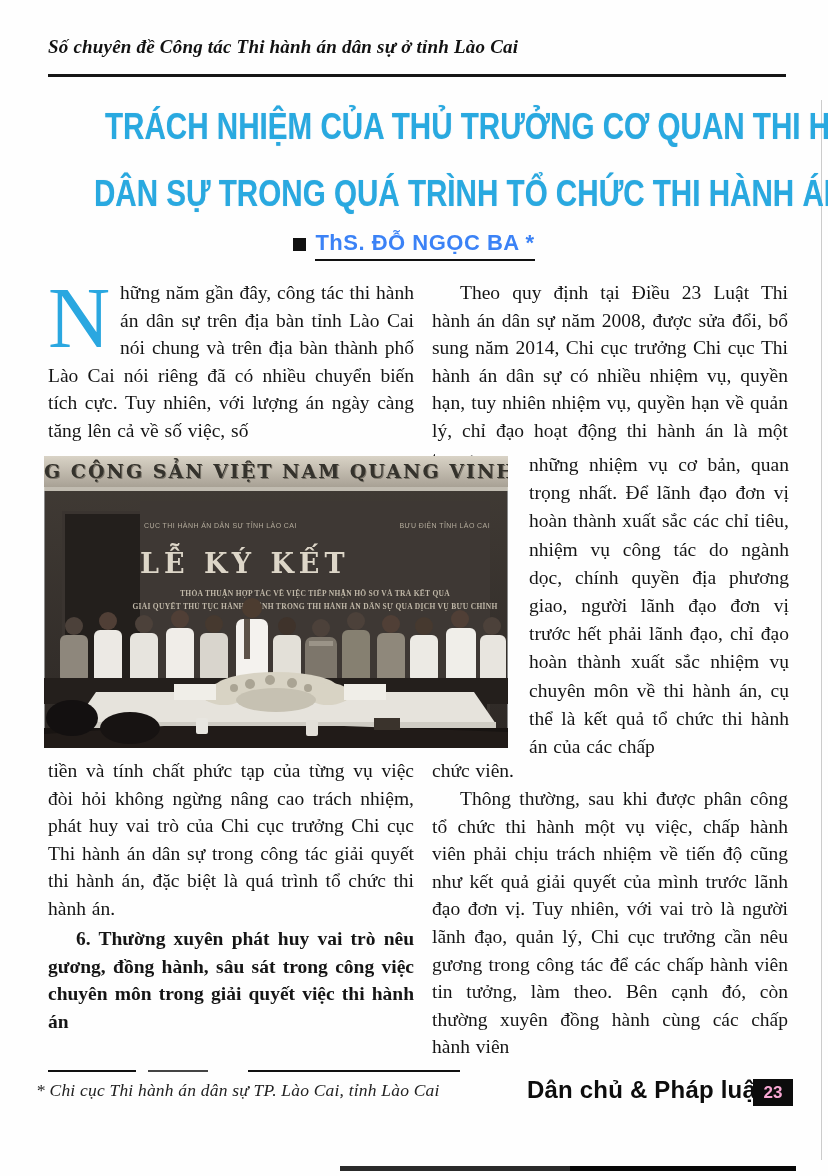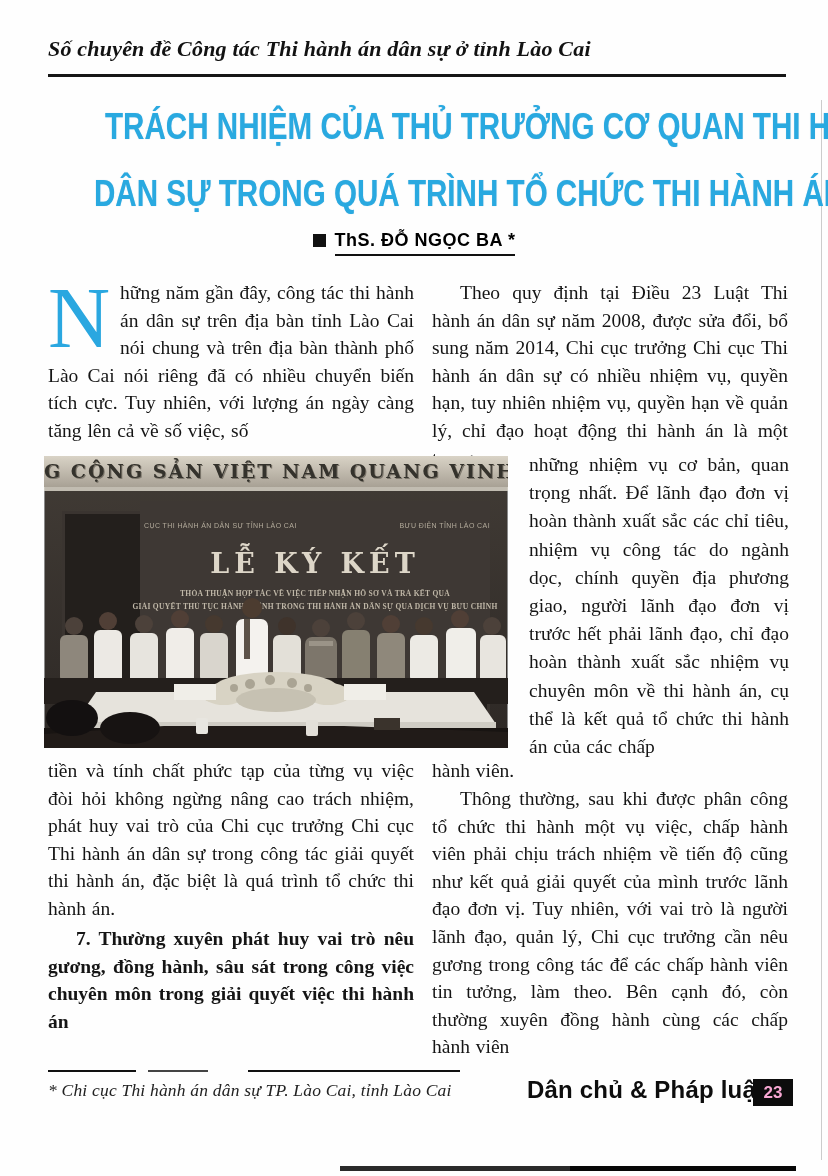--- a/index.html
+++ b/index.html
@@ -2,35 +2,35 @@
 <html><head>
 <meta charset="utf-8">
 <style>
   html,body{margin:0;padding:0;background:#ffffff;}
   #page{
     position:relative;width:828px;height:1176px;background:#fefefe;overflow:hidden;
     font-family:"Liberation Serif", serif;color:#1a1a1a;
   }
   
   .hdr-text{
-    position:absolute;left:48px;top:36px;font-size:22px;font-weight:bold;font-style:italic;
+    position:absolute;left:48px;top:36px;font-size:19px;font-weight:bold;font-style:italic;
     color:#121212;letter-spacing:.2px;
   }
   .hdr-rule{position:absolute;left:48px;top:74px;width:738px;height:3px;background:#161616;}
   .edge-line{position:absolute;left:821px;top:100px;width:1px;height:1060px;background:#cccccc;}
   
   .title-wrap{position:absolute;left:0;top:97px;width:828px;text-align:center;line-height:60px;}
   .title-line{
     display:inline-block;transform:scaleX(0.80);transform-origin:50% 50%;white-space:nowrap;
     font-family:"Liberation Sans", sans-serif;font-weight:bold;font-size:37px;
     letter-spacing:0px;color:#29a9e0;text-shadow:0 0 1px rgba(20,120,180,.35);
   }
   
   .author{position:absolute;left:0;top:230px;width:828px;text-align:center;
-    font-family:"Liberation Sans", sans-serif;font-weight:bold;font-size:18px;color:#000000;}
+    font-family:"Liberation Sans", sans-serif;font-weight:bold;font-size:22px;color:#3b82f6;}
   .author .sq{display:inline-block;width:13px;height:13px;background:#111;margin-right:9px;vertical-align:-1px;}
   .author .nm{border-bottom:2px solid #111;padding-bottom:4px;letter-spacing:.5px;}
   
   .para{
     position:absolute;text-align:justify;font-size:19.5px;line-height:27.6px;color:#151515;
     word-spacing:1px;
   }
   .indent{text-indent:28px;}
   .bold{font-weight:bold;}
   .dropcap{
@@ -47,29 +47,29 @@
     background:linear-gradient(#d9d3c6,#a8a195);
     font-family:"DejaVu Serif", serif;font-weight:bold;font-size:19px;letter-spacing:2px;
     color:#34322c;white-space:nowrap;text-align:center;line-height:31px;
     text-shadow:1px 1px 0 #7d776c;
   }
   .ph-strip{position:absolute;left:0;top:31px;width:464px;height:4px;background:#d8d3c8;opacity:.85;}
   .ph-door{position:absolute;top:55px;width:92px;height:237px;background:#231f1c;box-shadow:0 0 0 3px #3a3430 inset;}
   .ph-backdrop{position:absolute;left:96px;top:45px;width:350px;height:200px;background:#3e3834;}
   .ph-orgs{position:absolute;left:100px;top:66px;width:346px;display:flex;justify-content:space-between;
     font-family:"Liberation Sans", sans-serif;font-size:7px;color:#b3ab9b;letter-spacing:.4px;white-space:nowrap;}
-  .ph-title{position:absolute;left:96px;top:92px;width:350px;text-align:center;
+  .ph-title{position:absolute;left:96px;top:92px;width:350px;text-align:left;
     font-family:"DejaVu Serif", serif;font-weight:bold;font-size:27px;letter-spacing:5px;color:#ddd6c8;}
   .ph-sub{position:absolute;left:76px;width:390px;text-align:center;
     font-family:Liberation Serif, serif;font-weight:bold;font-size:7.5px;color:#c0b8a8;letter-spacing:.3px;white-space:nowrap;overflow:hidden;}
   .ph-people{position:absolute;left:0;top:0;width:464px;height:292px;}
   
   .foot-rule{position:absolute;left:48px;top:1070px;width:412px;height:2px;
     background:linear-gradient(90deg,#111 0 88px,transparent 88px 100px,#444 100px 160px,transparent 160px 200px,#111 200px 412px);}
-  .footnote{position:absolute;left:48px;top:1080px;font-size:17.5px;font-style:italic;color:#222;letter-spacing:.2px;}
+  .footnote{position:absolute;left:36px;top:1080px;font-size:17.5px;font-style:italic;color:#222;letter-spacing:.2px;}
   .journal{position:absolute;left:527px;top:1076px;font-family:"Liberation Sans", sans-serif;
     font-weight:bold;font-size:24px;color:#0d0d0d;letter-spacing:.2px;}
   .pagenum{position:absolute;left:753px;top:1079px;width:40px;height:27px;background:#0c0c0c;
     color:#f9a8d4;font-family:"Liberation Sans", sans-serif;font-weight:bold;font-size:17px;
     text-align:center;line-height:27px;}
   .bottom-bar{position:absolute;left:340px;top:1166px;width:456px;height:5px;
     background:linear-gradient(90deg,#2a2a2a 0 230px,#070707 230px 456px);}
 </style>
 </head>
 <body>
@@ -176,23 +176,23 @@
       <rect x="152" y="262" width="12" height="16" rx="2" fill="#e8e6e0"></rect>
       <rect x="262" y="264" width="12" height="16" rx="2" fill="#e2dfd8"></rect>
       <rect x="330" y="262" width="26" height="12" fill="#3a332c"></rect>
 
       <ellipse cx="28" cy="262" rx="26" ry="18" fill="#131010"></ellipse>
       <ellipse cx="86" cy="272" rx="30" ry="16" fill="#171312"></ellipse>
     </svg>
   </div>
 
   <div class="para" style="left:48px;top:757px;width:366px;">tiền và tính chất phức tạp của từng vụ việc đòi hỏi không ngừng nâng cao trách nhiệm, phát huy vai trò của Chi cục trưởng Chi cục Thi hành án dân sự trong công tác giải quyết thi hành án, đặc biệt là quá trình tổ chức thi hành án.</div>
-  <div class="para indent bold" style="left:48px;top:925px;width:366px;">7. Thường xuyên phát huy vai trò nêu gương, đồng hành, sâu sát trong công việc chuyên môn trong giải quyết việc thi hành án</div>
+  <div class="para indent bold" style="left:48px;top:925px;width:366px;">6. Thường xuyên phát huy vai trò nêu gương, đồng hành, sâu sát trong công việc chuyên môn trong giải quyết việc thi hành án</div>
 
-  <div class="para" style="left:432px;top:757px;width:356px;">hành viên.</div>
+  <div class="para" style="left:432px;top:757px;width:356px;">chức viên.</div>
   <div class="para indent" style="left:432px;top:785px;width:356px;">Thông thường, sau khi được phân công tổ chức thi hành một vụ việc, chấp hành viên phải chịu trách nhiệm về tiến độ cũng như kết quả giải quyết của mình trước lãnh đạo đơn vị. Tuy nhiên, với vai trò là người lãnh đạo, quản lý, Chi cục trưởng cần nêu gương trong công tác để các chấp hành viên tin tưởng, làm theo. Bên cạnh đó, còn thường xuyên đồng hành cùng các chấp hành viên</div>
 
   <div class="foot-rule"></div>
   <div class="footnote">* Chi cục Thi hành án dân sự TP. Lào Cai, tỉnh Lào Cai</div>
   <div class="journal">Dân chủ &amp; Pháp luật</div>
   <div class="pagenum">23</div>
   <div class="bottom-bar"></div>
 
 </div>
 

